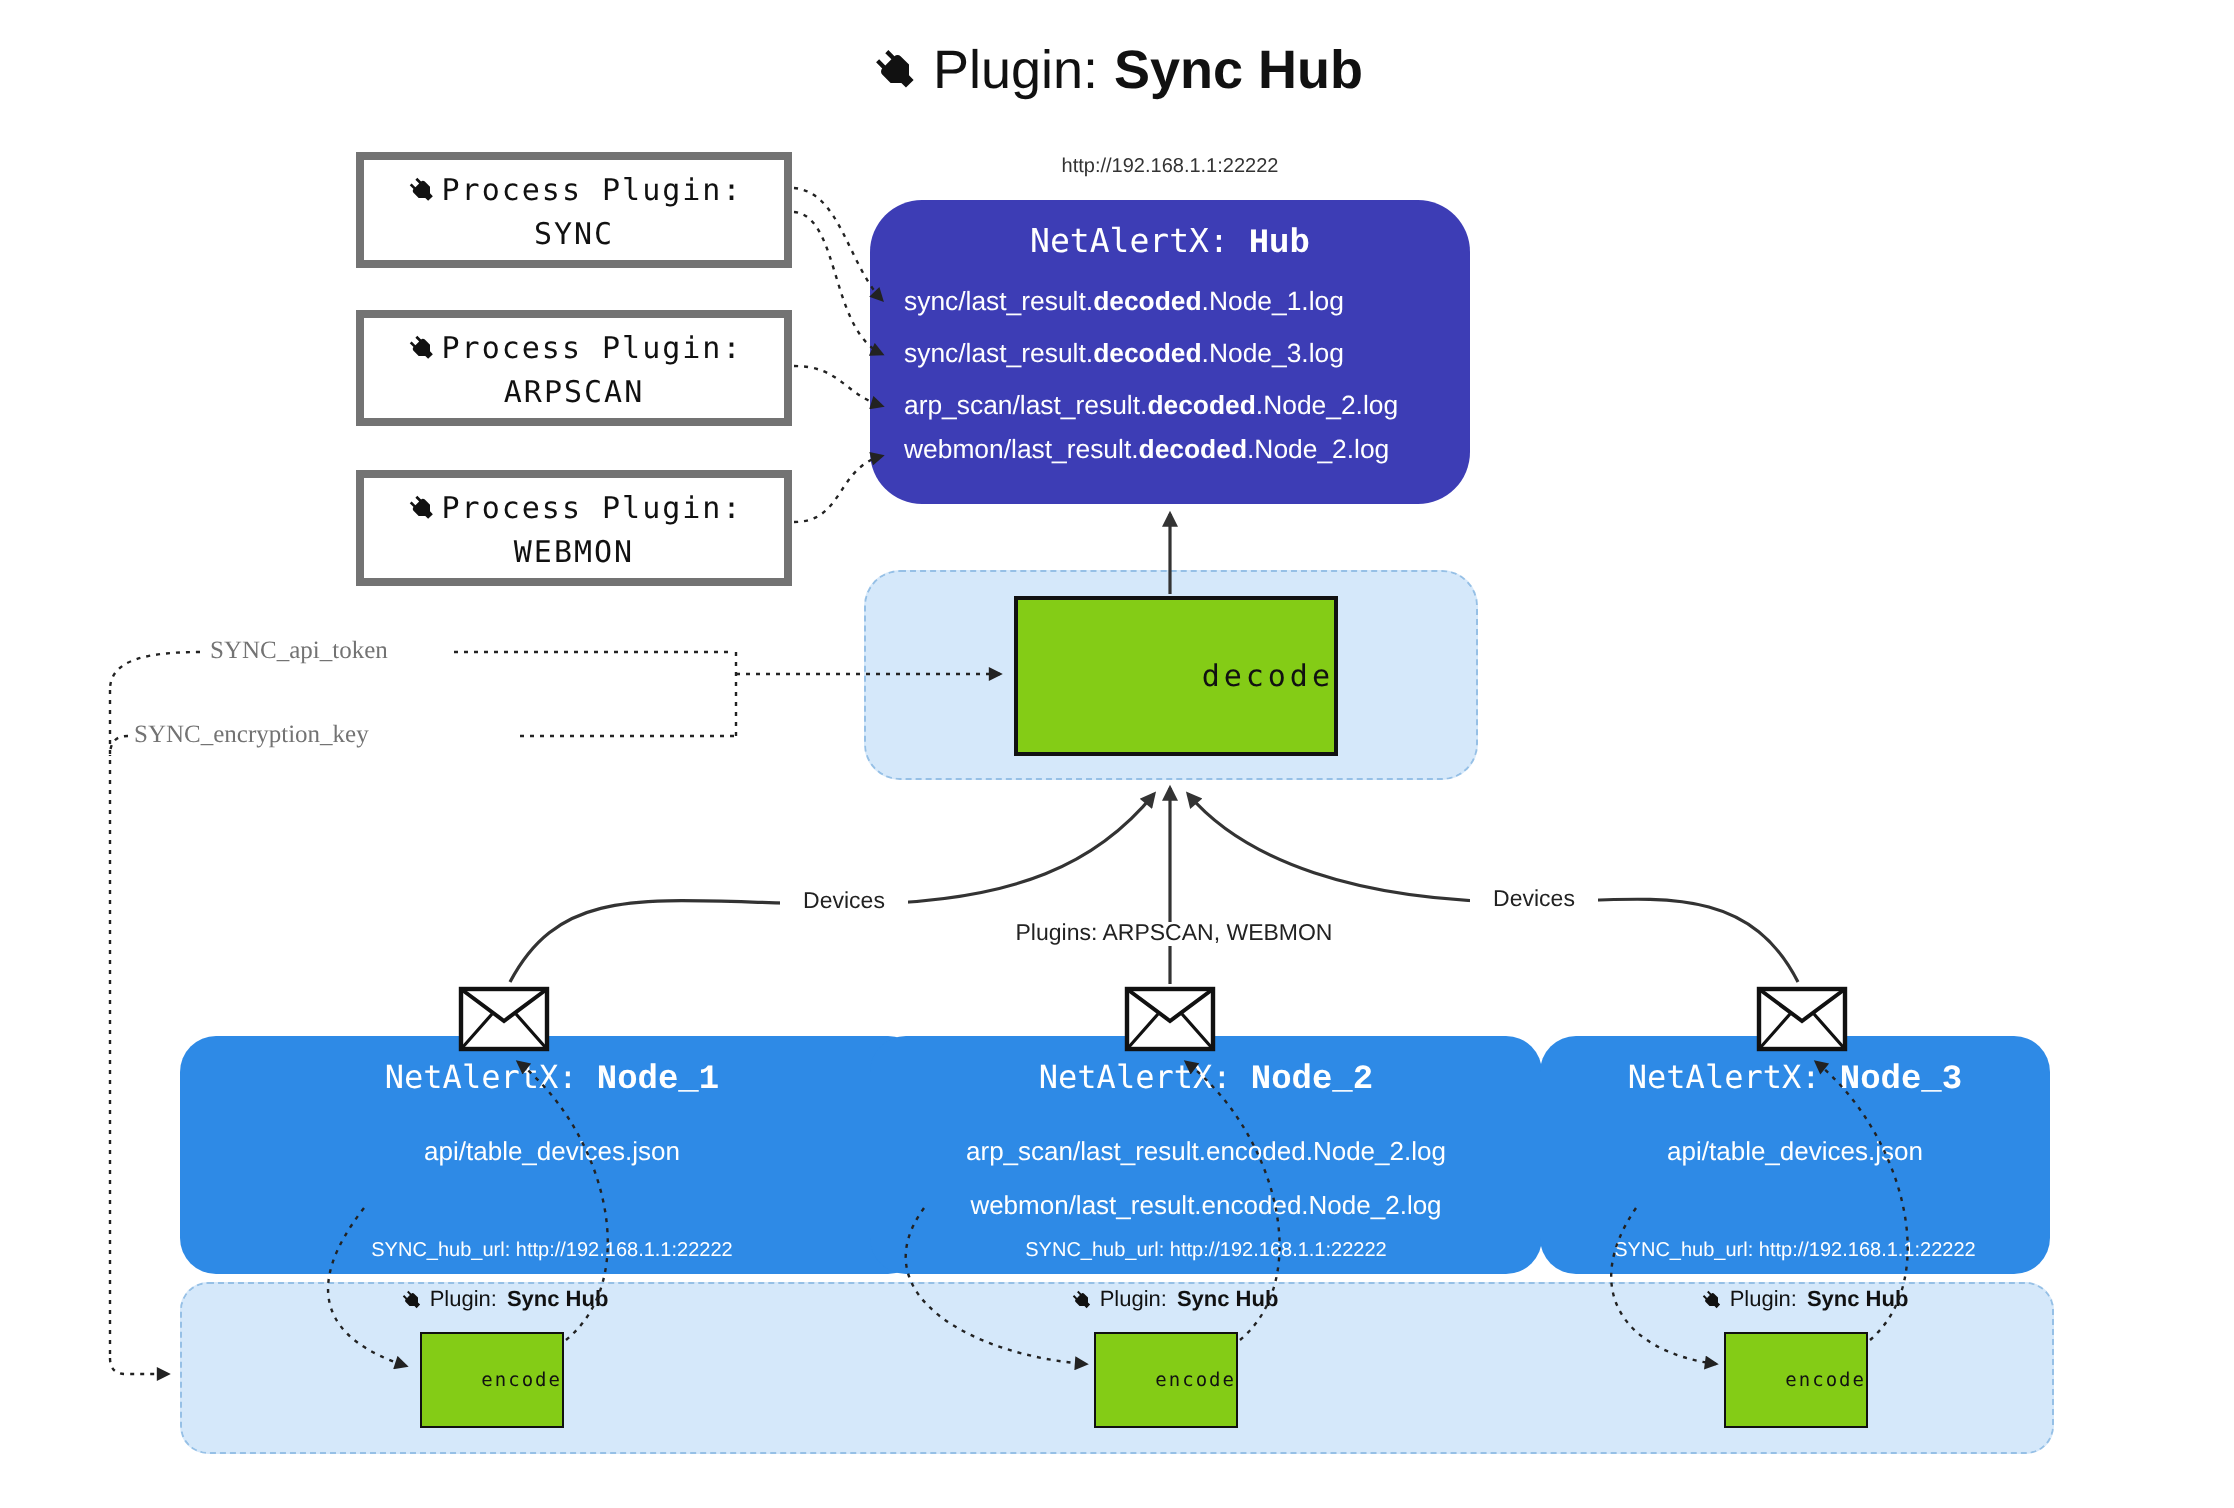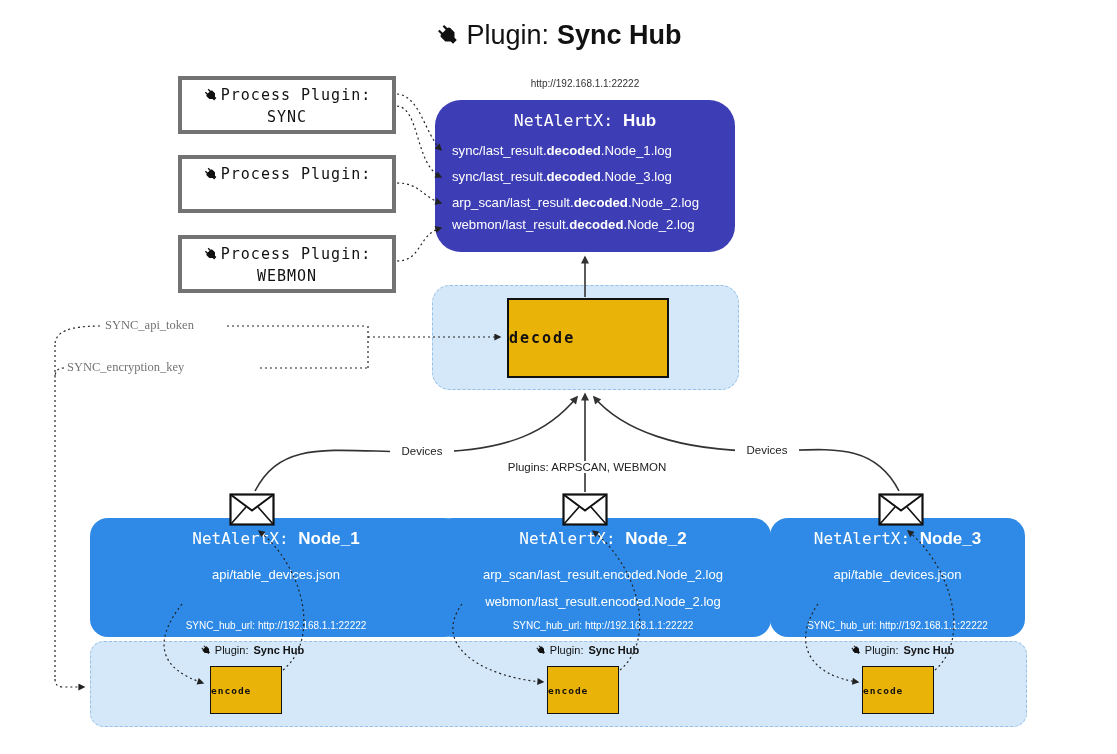--- a/index.html
+++ b/index.html
@@ -23,25 +23,25 @@
 
   .pbox{position:absolute;left:178px;width:218px;height:58px;background:#fff;border:4px solid #737373;
         box-sizing:border-box;z-index:5;text-align:center;font-family:"DejaVu Sans Mono",monospace;
         font-size:15px;letter-spacing:1px;padding-top:6px;}
   .pbox-name{margin-top:4px;}
 
   .hub-url{position:absolute;left:435px;top:78px;width:300px;text-align:center;font-size:10px;color:#333;z-index:6;}
   .hub{position:absolute;left:435px;top:100px;width:300px;height:152px;background:var(--hub,#3d3db5);
        border-radius:26px;color:#fff;z-index:5;}
   .hub-title{margin-top:11px;text-align:center;font-family:"DejaVu Sans Mono",monospace;font-size:16.5px;}
-  .hub-title b,.node-title b{font-family:Liberation Sans, sans-serif;font-size:17px;}
+  .hub-title b,.node-title b{font-family:Liberation Mono, monospace;font-size:17px;}
   .hub-log{position:absolute;left:17px;font-size:13.2px;white-space:nowrap;}
 
-  .white-box{position:absolute;background:#eab308;border:2px solid #111;display:flex;align-items:center;
-             justify-content:flex-start;font-family:"DejaVu Sans Mono",monospace;z-index:5;font-weight:bold;}
+  .white-box{position:absolute;background:#84cc16;border:2px solid #111;display:flex;align-items:center;
+             justify-content:flex-end;font-family:"DejaVu Sans Mono",monospace;z-index:5;}
   .decode-box{left:507px;top:298px;width:158px;height:76px;font-size:15px;letter-spacing:2px;}
 
   .key-label{position:absolute;font-size:12.5px;background:#fff;padding:0 3px;z-index:40;color:#737373;font-family:Liberation Serif, serif;}
   .edge-label{position:absolute;font-size:11.5px;background:#fff;text-align:center;z-index:40;color:#222;padding:0 2px;}
 
   .node{position:absolute;top:518px;height:119px;background:var(--node,#2e8ae6);border-radius:18px;
         color:#fff;z-index:5;text-align:center;}
   .node-title{margin-top:11px;font-family:"DejaVu Sans Mono",monospace;font-size:16px;}
   .node-lines{margin-top:12px;line-height:27px;font-size:13px;}
   .node-huburl{position:absolute;bottom:6px;left:0;width:100%;font-size:10px;margin-top:17px;}
@@ -78,20 +78,21 @@
   <div class="pbox" style="top:76px">
     <div><svg class="plug plug-sm">
           <use href="#plug-sym"></use>
         </svg><span>Process Plugin:</span></div>
     <div class="pbox-name">SYNC</div>
   </div>
   <div class="pbox" style="top:155px">
     <div><svg class="plug plug-sm">
           <use href="#plug-sym"></use>
         </svg><span>Process Plugin:</span></div>
+    <div class="pbox-name">ARPSCAN</div>
   </div>
   <div class="pbox" style="top:235px">
     <div><svg class="plug plug-sm">
           <use href="#plug-sym"></use>
         </svg><span>Process Plugin:</span></div>
     <div class="pbox-name">WEBMON</div>
   </div>
 
   <div class="hub-url">http://192.168.1.1:22222</div>
   <div class="hub">

